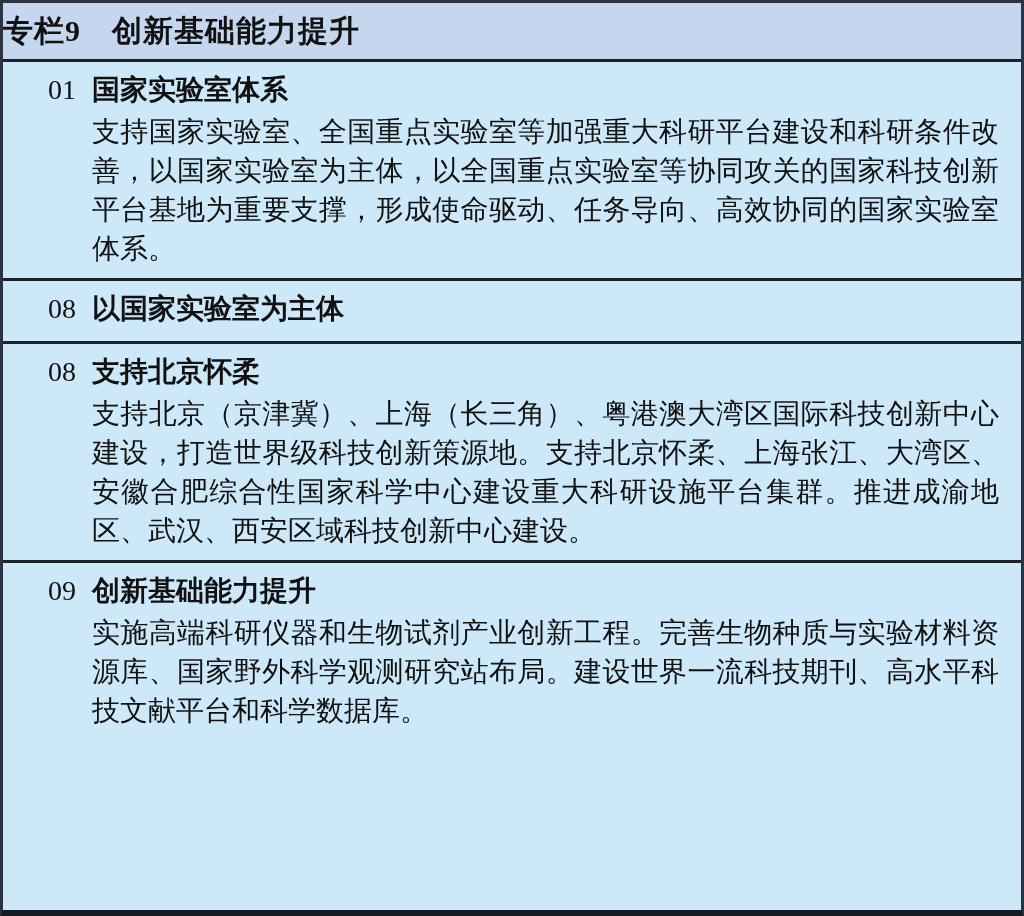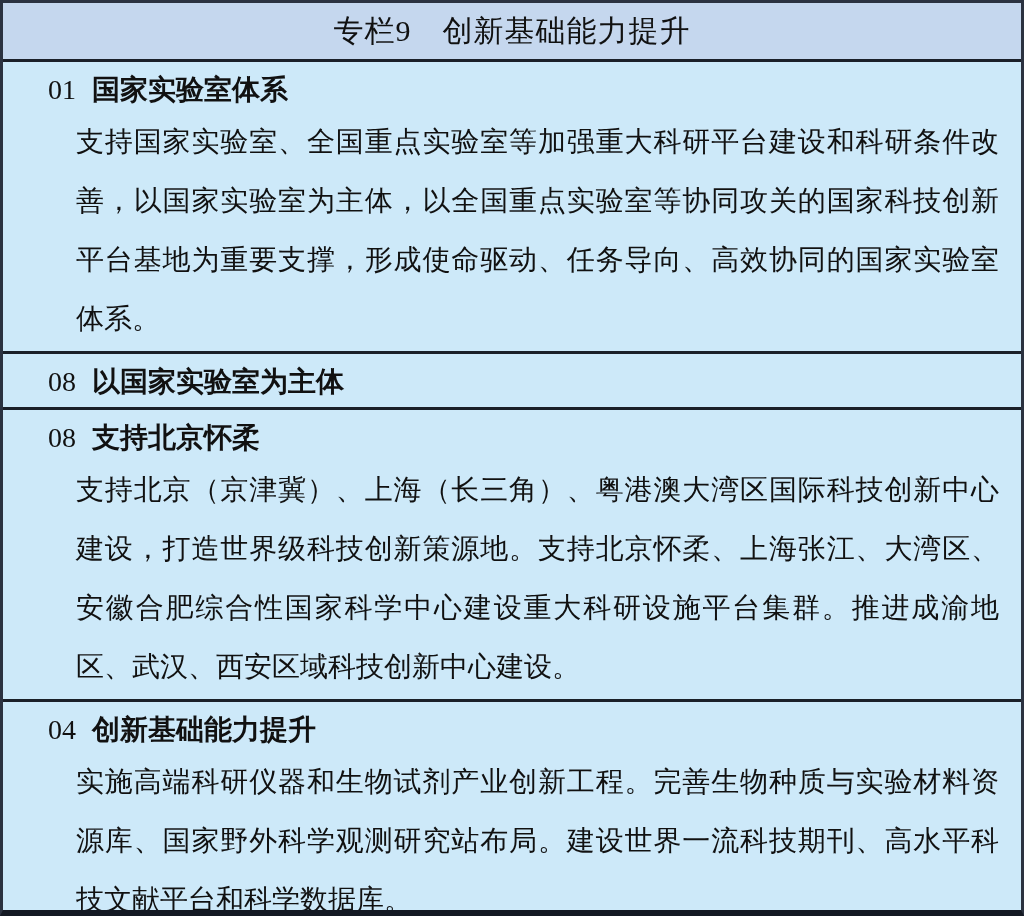--- a/index.html
+++ b/index.html
@@ -23,50 +23,50 @@
     display: flex;
     flex-direction: column;
     overflow: hidden;
   }
   .panel-header {
     flex: 0 0 59px;
     background: var(--header-bg);
     border-bottom: 3px solid var(--rule);
     display: flex;
     align-items: center;
-    justify-content: center;
+    justify-content: flex-start;
     font-size: 30px;
-    font-weight: normal;
+    font-weight: bold;
     letter-spacing: 1px;
   }
   .section {
     border-bottom: 3px solid var(--rule);
-    padding: 5px 22px 3px 45px;
+    padding: 5px 22px 10px 45px;
   }
   .section:last-child {
     border-bottom: none;
     flex: 1 1 auto;
   }
   .section-head {
     font-size: 28px;
     line-height: 45px;
     white-space: nowrap;
   }
   .section-num {
     display: inline-block;
     width: 44px;
     font-weight: normal;
   }
   .section-heading {
     font-weight: bold;
   }
   .section-body {
-    margin: 0 0 0 28px;
+    margin: 0 0 0 44px;
     font-size: 28px;
-    line-height: 59px;
+    line-height: 39px;
     text-align: justify;
     text-justify: inter-ideograph;
   }
 </style>
 </head>
 <body>
 
 <div class="panel">
 
   <div class="panel-header">
@@ -88,18 +88,18 @@
 
   <div class="section">
     <div class="section-head">
       <span class="section-num">08</span><span class="section-heading">支持北京怀柔</span>
     </div>
     <p class="section-body">支持北京（京津冀）、上海（长三角）、粤港澳大湾区国际科技创新中心建设，打造世界级科技创新策源地。支持北京怀柔、上海张江、大湾区、安徽合肥综合性国家科学中心建设重大科研设施平台集群。推进成渝地区、武汉、西安区域科技创新中心建设。</p>
   </div>
 
   <div class="section">
     <div class="section-head">
-      <span class="section-num">04</span><span class="section-heading">创新基础能力提升</span>
+      <span class="section-num">09</span><span class="section-heading">创新基础能力提升</span>
     </div>
     <p class="section-body">实施高端科研仪器和生物试剂产业创新工程。完善生物种质与实验材料资源库、国家野外科学观测研究站布局。建设世界一流科技期刊、高水平科技文献平台和科学数据库。</p>
   </div>
 
 </div>
 
 </body></html>

